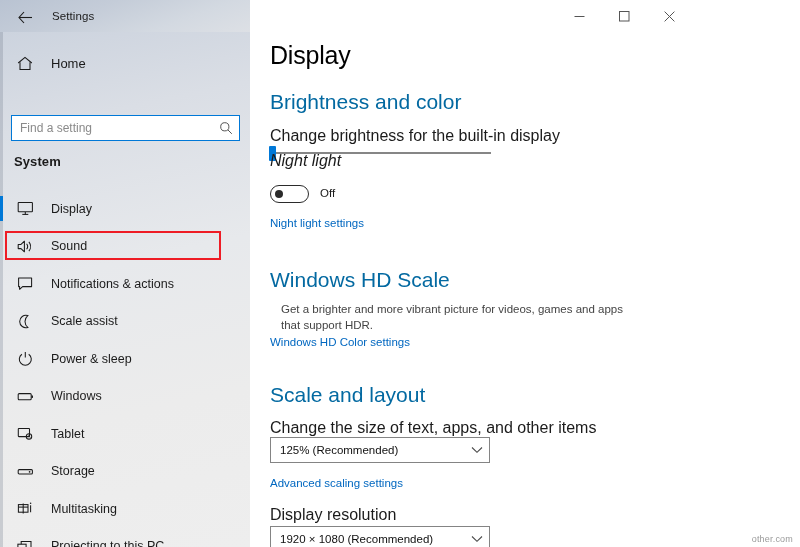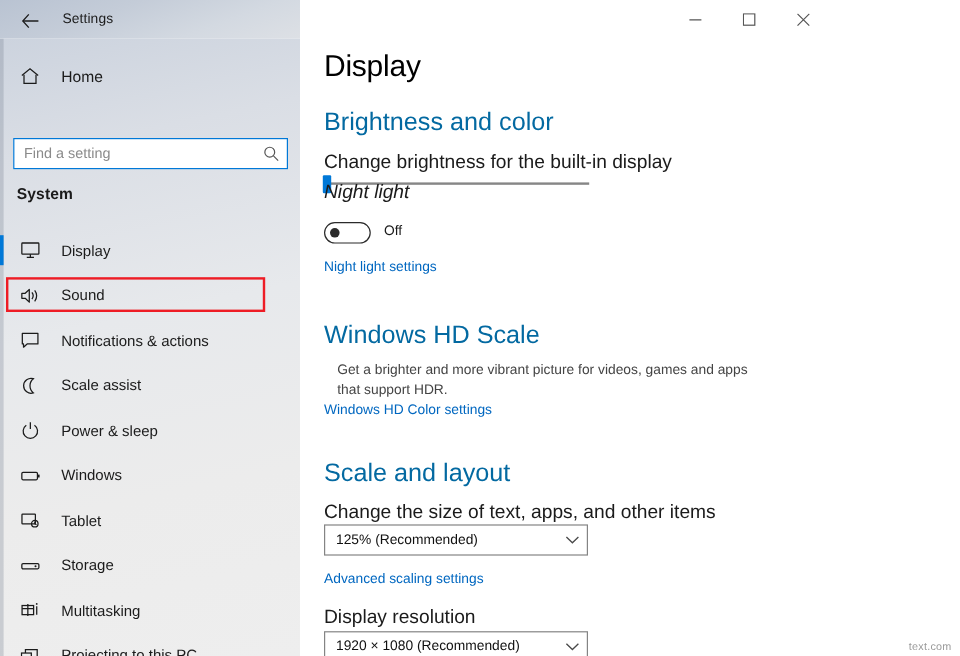--- a/index.html
+++ b/index.html
@@ -560,15 +560,15 @@
       <span class="combo-text">1920 × 1080 (Recommended)</span>
       <span class="combo-chev">
         <svg width="12" height="8" viewBox="0 0 12 8">
           <path d="M1 1.5 L6 6.3 L11 1.5" fill="none" stroke="#4a4a4a" stroke-width="1.1"></path>
         </svg>
       </span>
     </div>
 
   </div>
 
-  <div class="watermark">text.com</div>
+  <div class="watermark">other.com</div>
 
 </div>
 
 </body></html>

